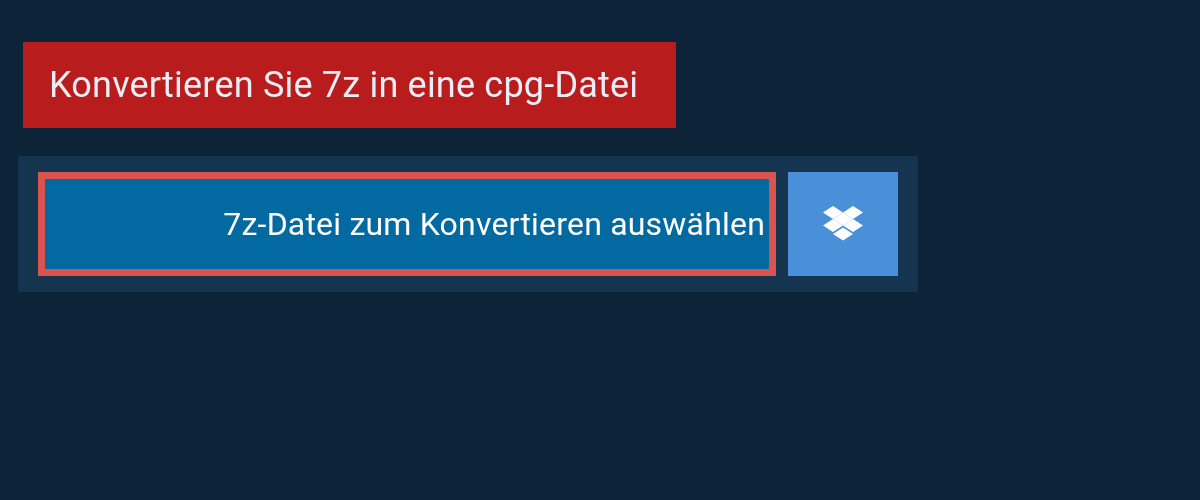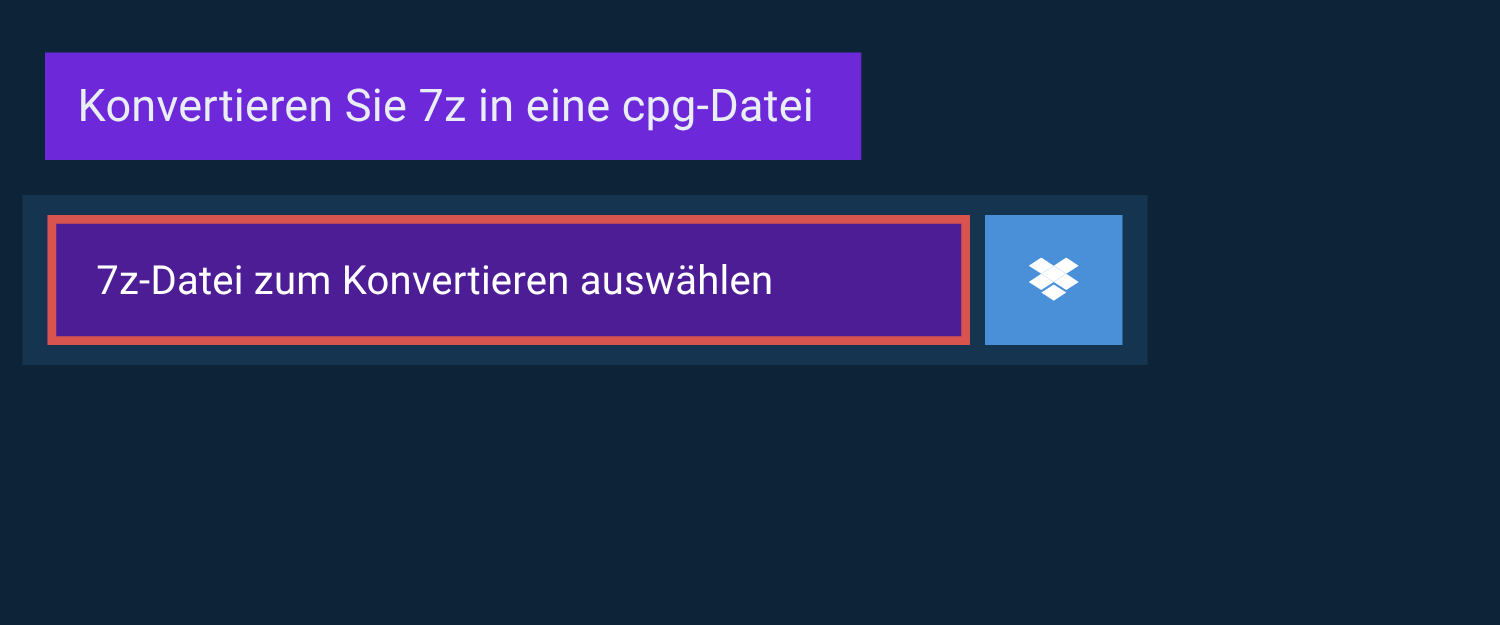--- a/index.html
+++ b/index.html
@@ -8,50 +8,50 @@
       box-sizing: border-box;
     }
     body {
       width: 1200px;
       height: 500px;
       background: #0d2438;
       font-family: -apple-system, BlinkMacSystemFont, "Segoe UI", Roboto, Helvetica, Arial, sans-serif;
       overflow: hidden;
     }
     .header-band {
-      background: #6d28d9;
+      background: #b91c1c;
       display: inline-block;
       padding: 22px 38px 22px 26px;
       margin-top: 42px;
-      margin-left: 36px;
+      margin-left: 23px;
     }
     .header-title {
       color: #e8eef3;
       font-size: 36px;
       font-weight: 400;
       letter-spacing: 0.2px;
     }
     .button-row {
       background: #14344f;
       margin-top: 28px;
       margin-left: 18px;
       width: 900px;
       padding: 16px 20px;
       display: flex;
       align-items: stretch;
       gap: 12px;
     }
     .select-button {
-      background: #4c1d95;
+      background: #0369a1;
       border: 7px solid #d9534f;
       flex: 1;
       display: flex;
       align-items: center;
-      justify-content: flex-start;
-      padding: 26px 32px;
+      justify-content: flex-end;
+      padding: 26px 4px;
       cursor: pointer;
     }
     .select-button-text {
       color: #ffffff;
       font-size: 32px;
       font-weight: 400;
       letter-spacing: 0.2px;
     }
     .dropbox-button {
       background: #4a90d9;

